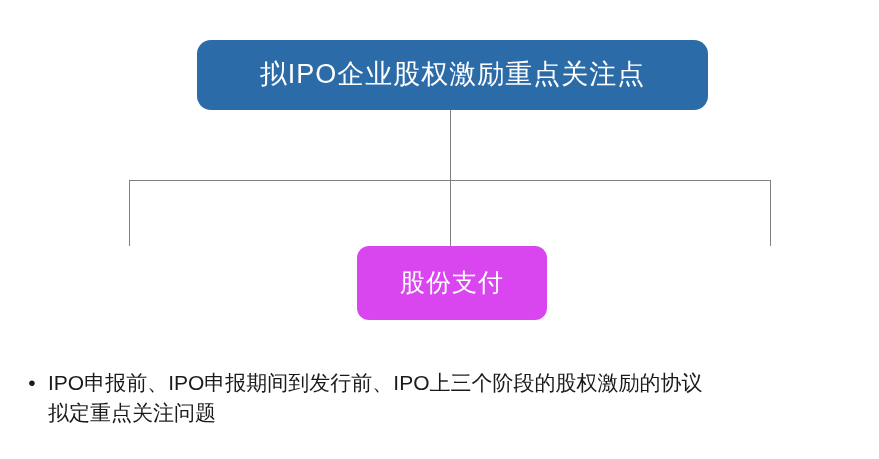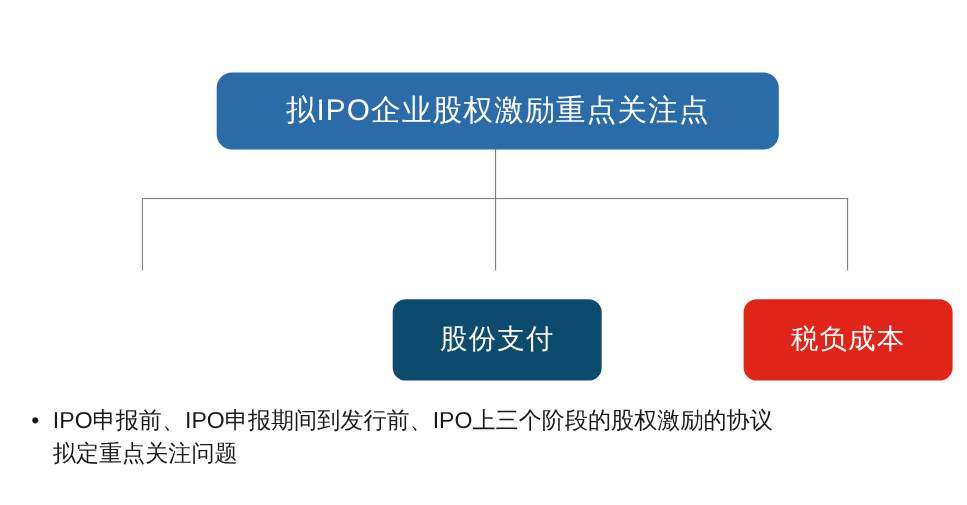--- a/index.html
+++ b/index.html
@@ -39,21 +39,20 @@
     position: absolute;
     display: flex;
     align-items: center;
     justify-content: center;
     border-radius: 12px;
     color: #ffffff;
     text-align: left;
     line-height: 1.1;
     letter-spacing: 1px;
     box-sizing: border-box;
-    margin-top: 26px;
   }
   #node-root {
     left: 197px;
     top: 40px;
     width: 511px;
     height: 70px;
     background: #2B6CA8;
     font-size: 27px;
     border-radius: 14px;
   }
@@ -63,21 +62,21 @@
     width: 190px;
     height: 74px;
     background: #72B240;
     font-size: 25px;
   }
   #node-share-payment {
     left: 357px;
     top: 246px;
     width: 190px;
     height: 74px;
-    background: #0c4a6e;
+    background: #d946ef;
     font-size: 25px;
   }
   #node-tax-cost {
     left: 676px;
     top: 246px;
     width: 190px;
     height: 74px;
     background: #E02518;
     font-size: 25px;
   }
@@ -143,23 +142,20 @@
 
   <div class="node" id="node-root">
     <span>拟IPO企业股权激励重点关注点</span>
   </div>
 
 
   <div class="node" id="node-share-payment">
     <span>股份支付</span>
   </div>
 
-  <div class="node" id="node-tax-cost">
-    <span>税负成本</span>
-  </div>
 
   <div id="bullet-block">
     <div id="bullet-marker">•</div>
     <div id="bullet-text">IPO申报前、IPO申报期间到发行前、IPO上三个阶段的股权激励的协议拟定重点关注问题</div>
   </div>
 
 
 </div>
 
 </body></html>

